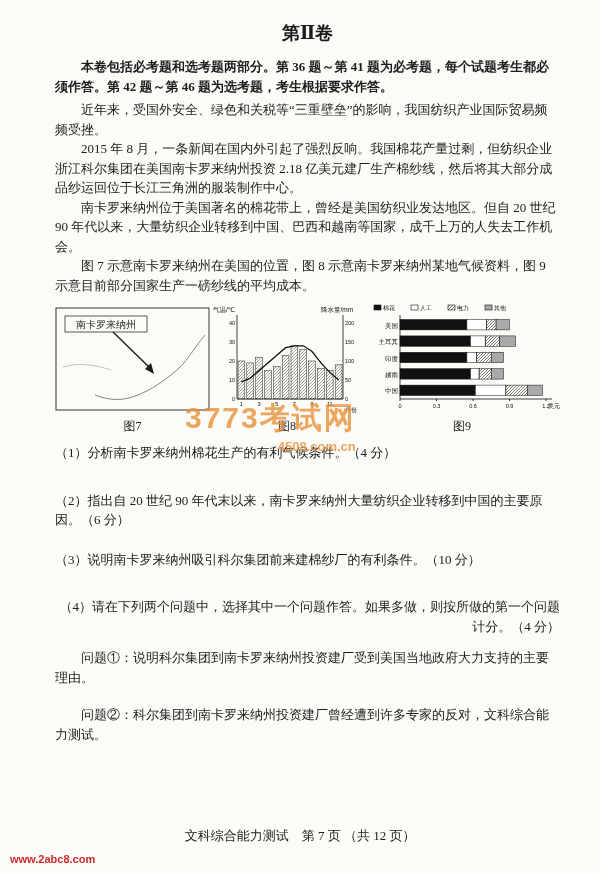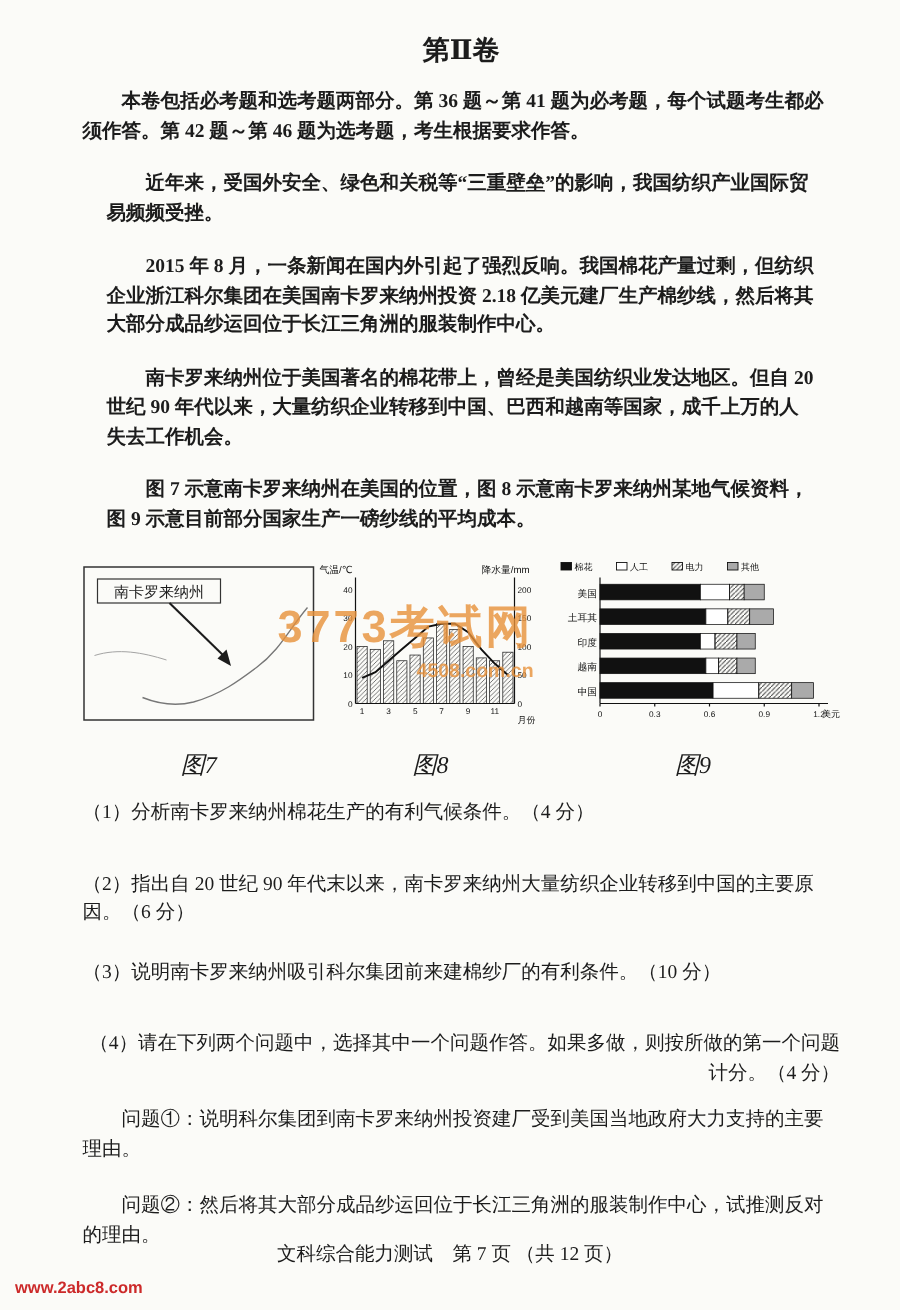--- a/index.html
+++ b/index.html
@@ -6,25 +6,25 @@
   body{
     width:600px;height:873px;
     background:#fbfbf8;
     color:#1c1c1c;
     font-family:"Liberation Serif","DejaVu Serif",serif;
     position:relative;overflow:hidden;
   }
   .content{padding:14px 40px 0 55px;font-size:13px;line-height:1.5;}
   .page-title{text-align:center;font-size:18px;font-weight:bold;margin:6px 0 10px;}
   .intro{font-weight:bold;text-indent:2em;margin:0 0 4px;}
-  p.para{text-indent:2em;margin:16px;font-weight:bold;}
+  p.para{text-indent:2em;margin:0;}
   .lead{text-indent:2em;margin:0;}
   .figures{display:flex;justify-content:space-between;align-items:flex-end;margin:6px 0 4px;}
   .fig{display:flex;flex-direction:column;align-items:center;}
-  .fig-caption{font-size:16px;margin-top:16px;font-style:italic;}
+  .fig-caption{font-size:12px;margin-top:4px;}
   .question{margin:0;}
   .q1{margin:8px 0 28px;}
   .q2{margin:0 0 20px;}
   .q3{margin:0 0 28px;}
   .q4{margin:0 0 10px;text-align:right;}
   .subq{text-indent:2em;margin:12px 0 18px;}
   .watermark{
     position:absolute;left:185px;top:398px;
     text-align:right;opacity:.8;pointer-events:none;
     font-family:"Liberation Sans","DejaVu Sans",sans-serif;
@@ -176,21 +176,21 @@
     </div>
 
   </div>
 
   <p class="question q1">（1）分析南卡罗来纳州棉花生产的有利气候条件。（4 分）</p>
   <p class="question q2">（2）指出自 20 世纪 90 年代末以来，南卡罗来纳州大量纺织企业转移到中国的主要原因。（6 分）</p>
   <p class="question q3">（3）说明南卡罗来纳州吸引科尔集团前来建棉纱厂的有利条件。（10 分）</p>
   <p class="question q4">（4）请在下列两个问题中，选择其中一个问题作答。如果多做，则按所做的第一个问题计分。（4 分）</p>
 
   <p class="subq">问题①：说明科尔集团到南卡罗来纳州投资建厂受到美国当地政府大力支持的主要理由。</p>
-  <p class="subq">问题②：然后将其大部分成品纱运回位于长江三角洲的服装制作中心，试推测反对的理由。</p>
+  <p class="subq">问题②：科尔集团到南卡罗来纳州投资建厂曾经遭到许多专家的反对，文科综合能力测试。</p>
 
 </div>
 
 <div class="watermark" style="color: rgb(232, 145, 58);">
   <div class="wm1">3773考试网</div>
   <div class="wm2">4508.com.cn</div>
 </div>
 
 <div class="footer">文科综合能力测试　第 7 页 （共 12 页）</div>
 

